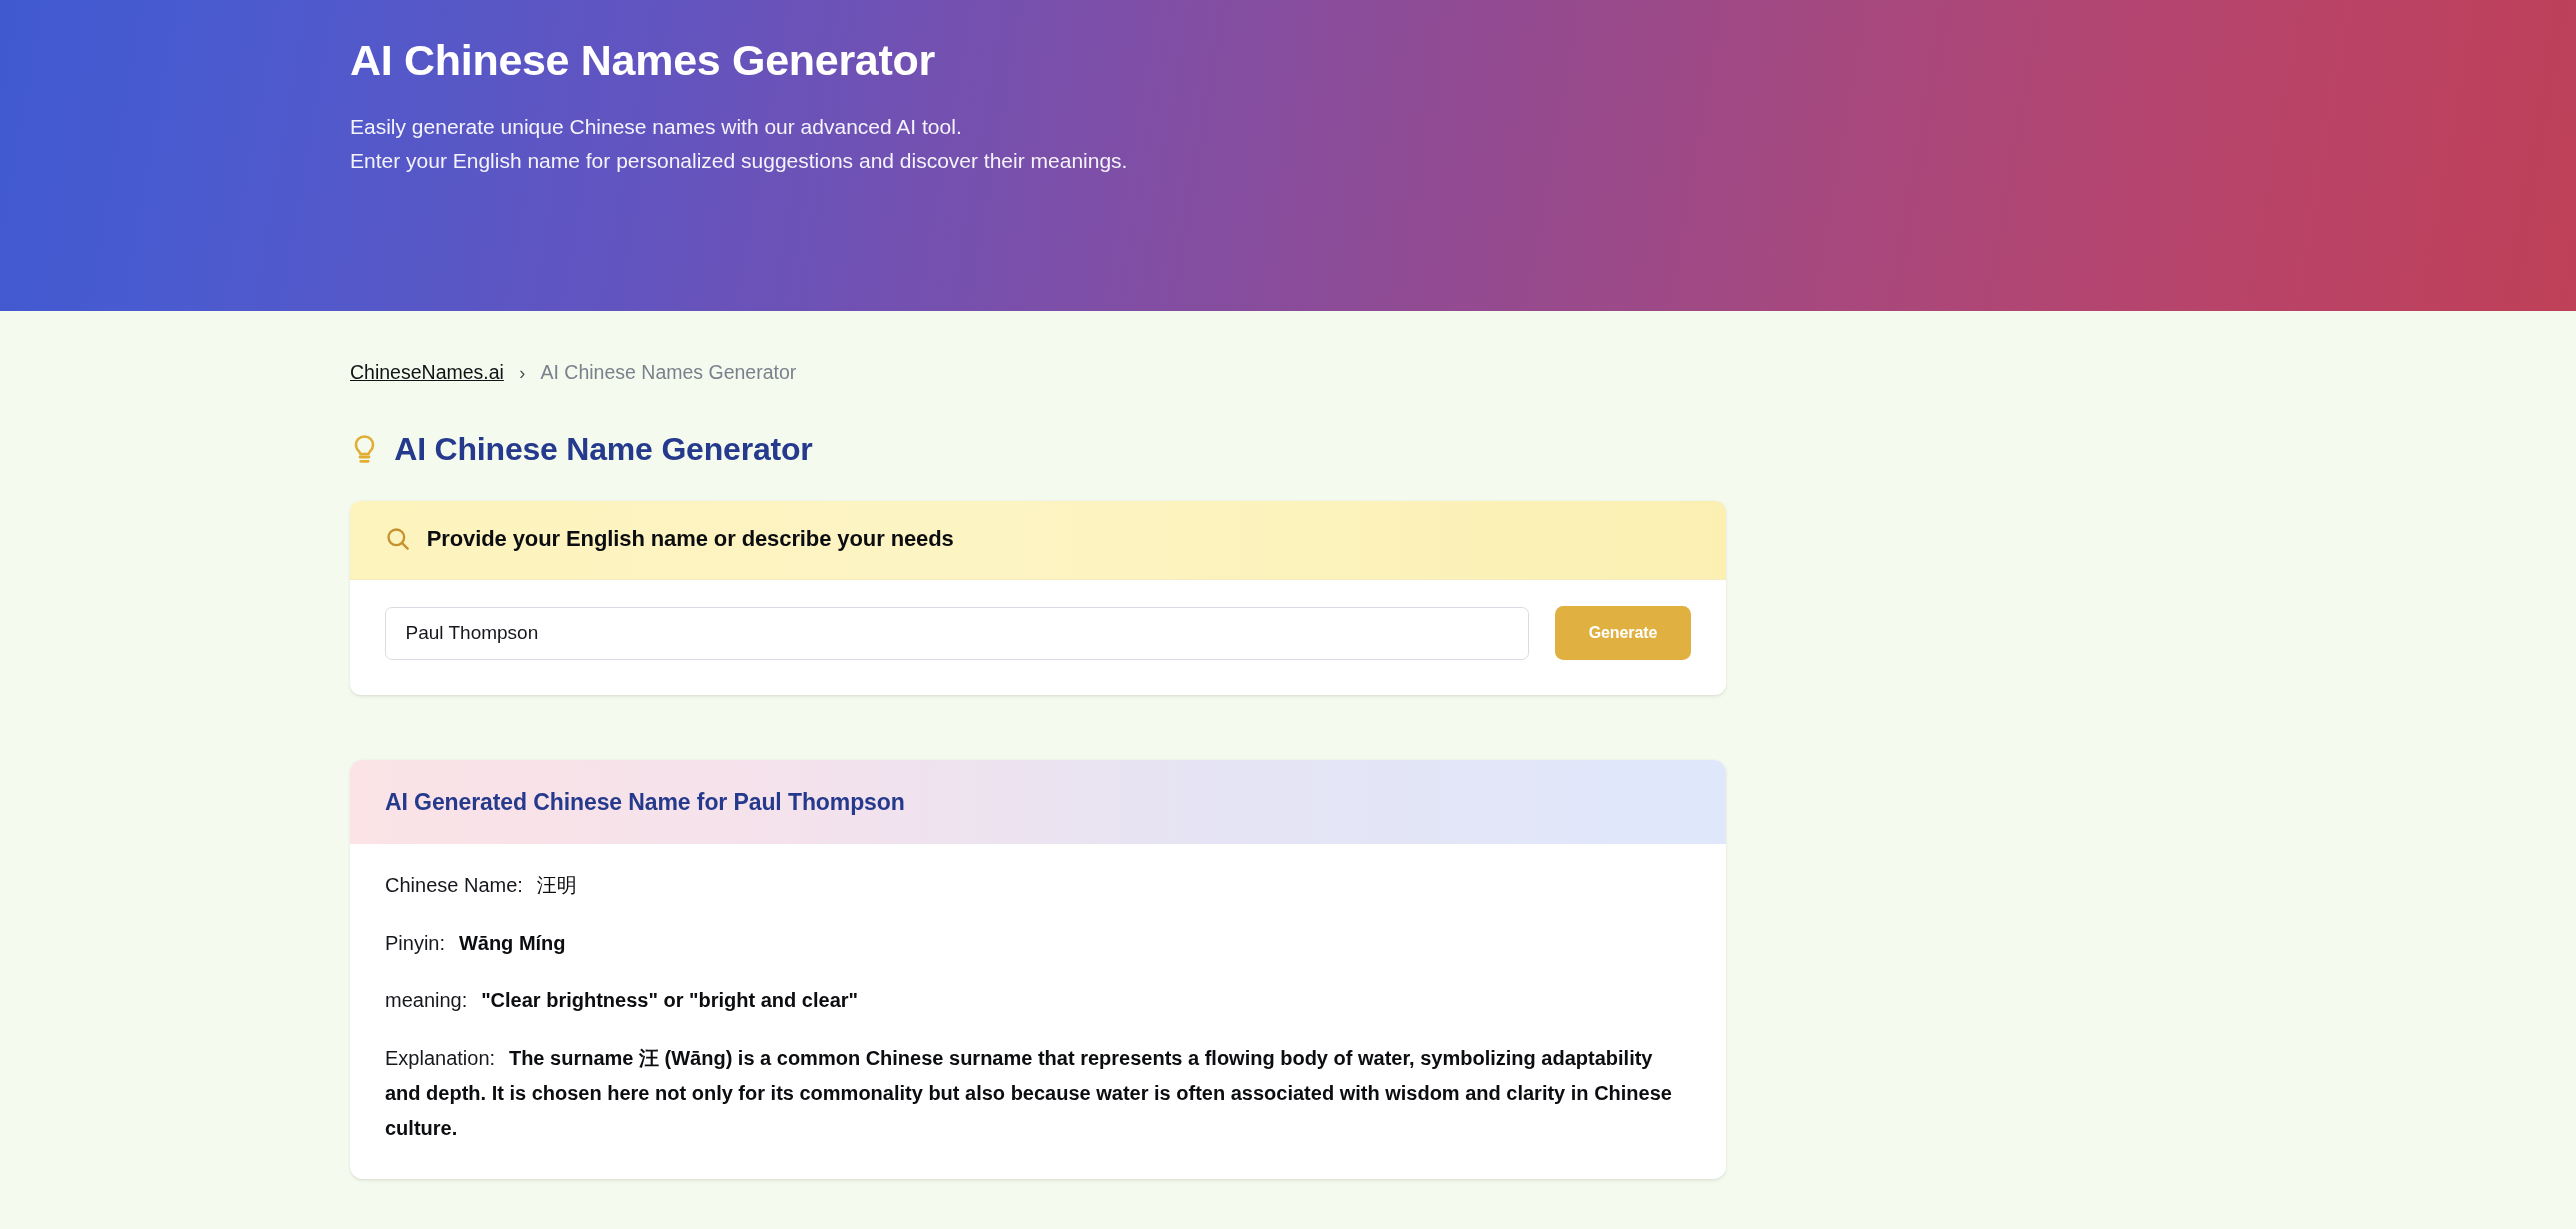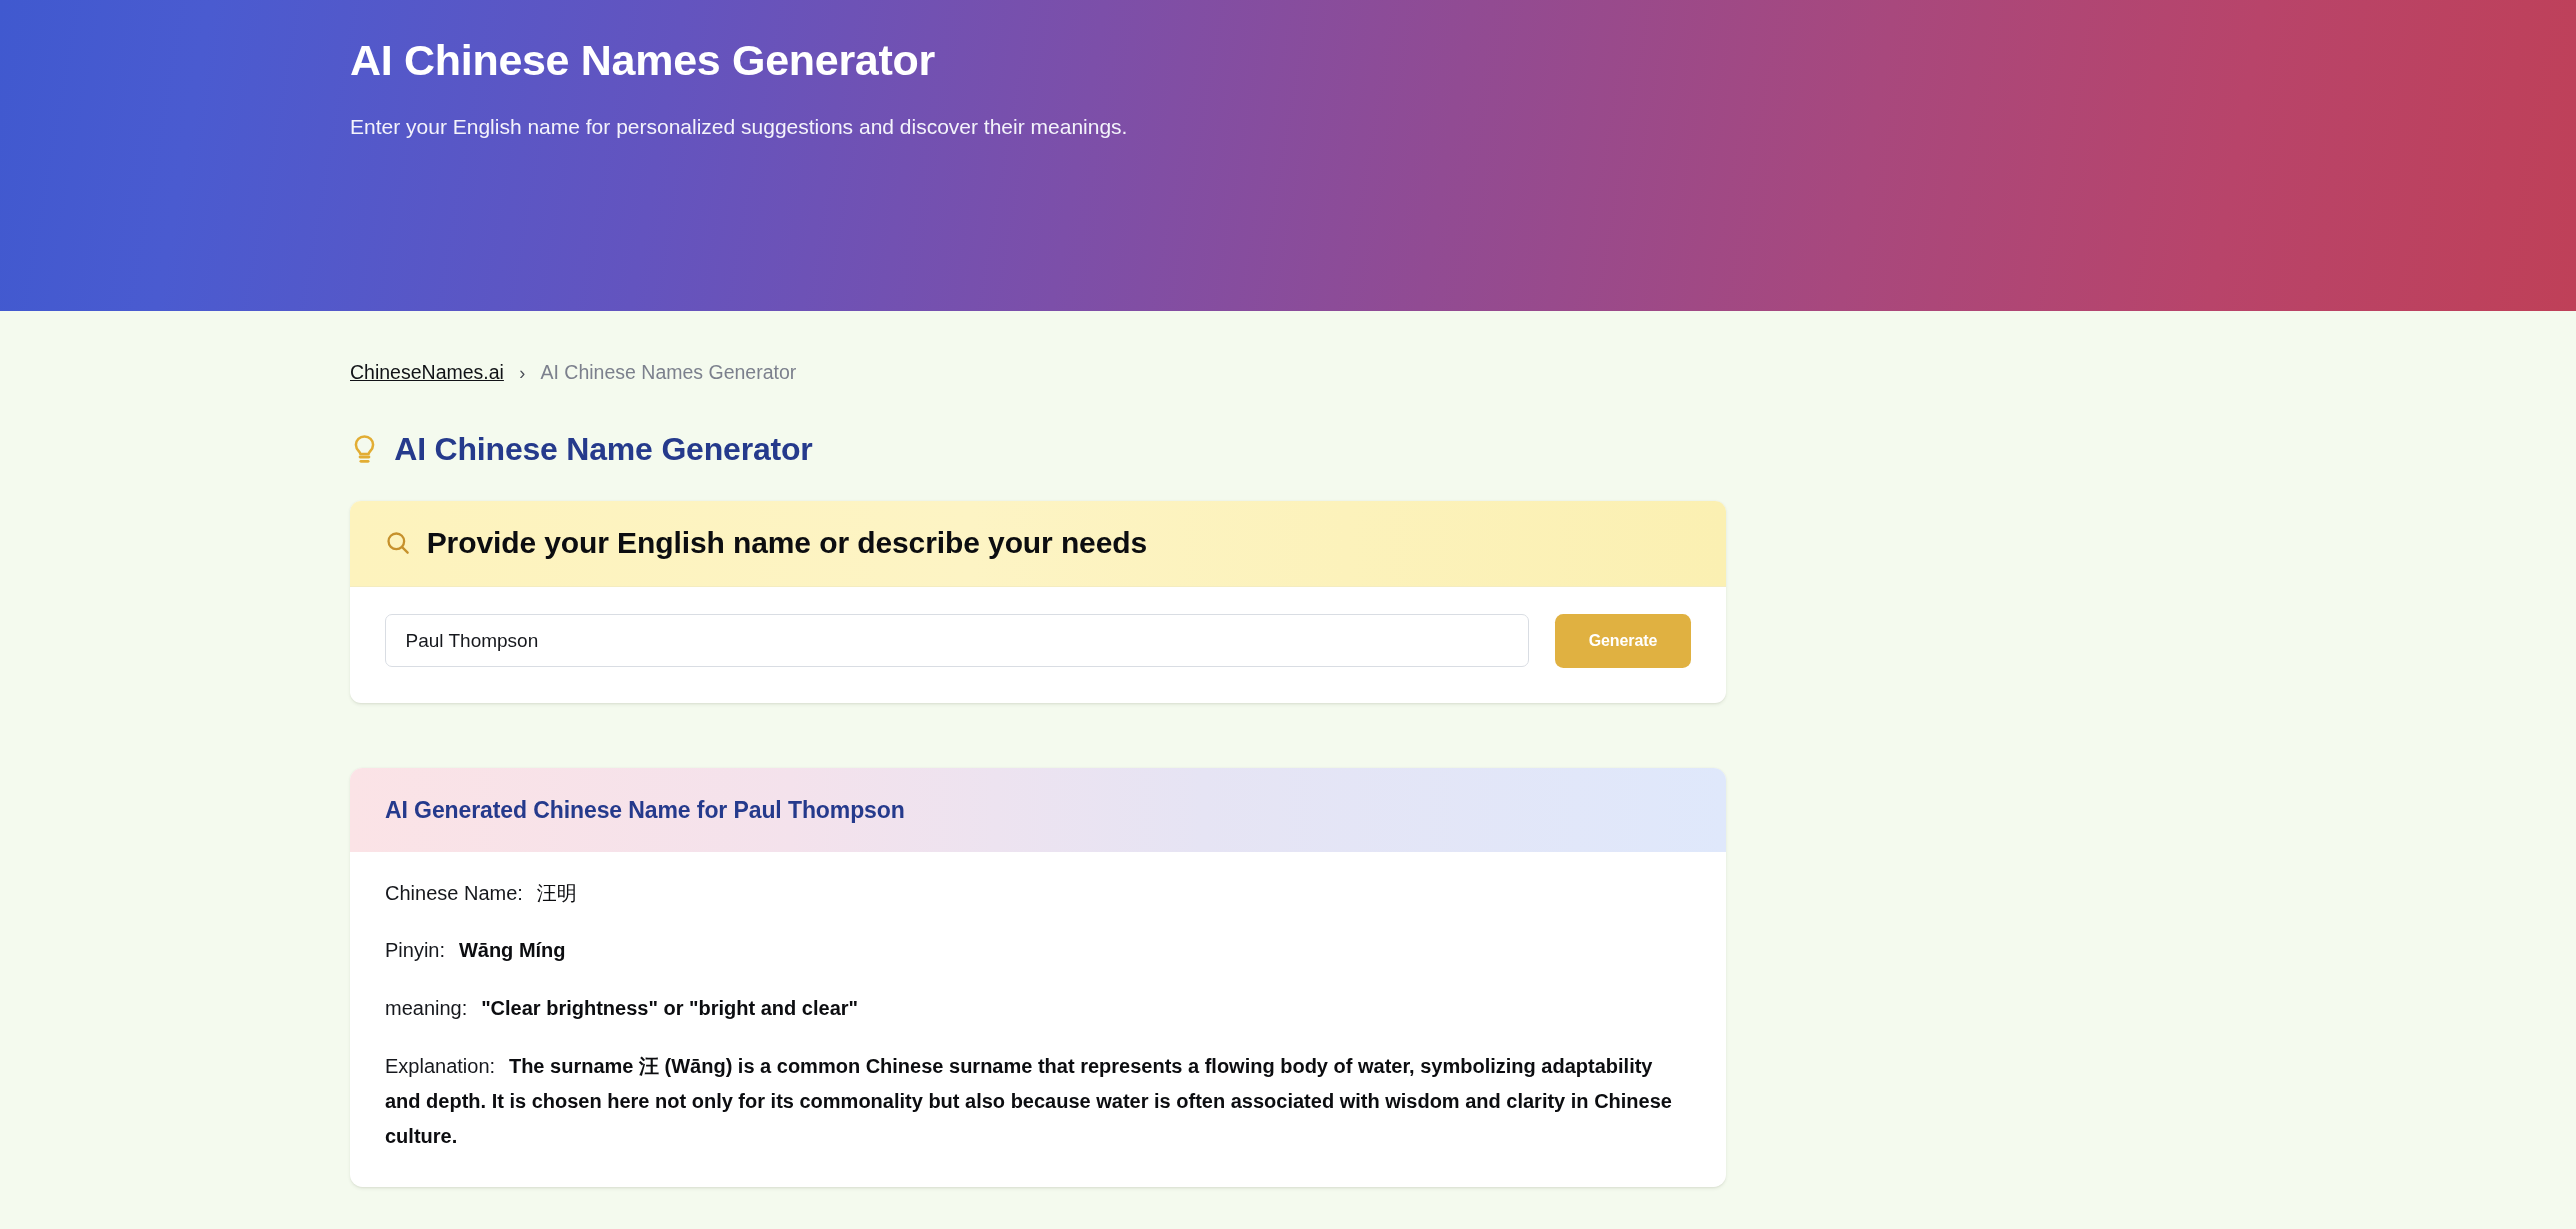--- a/index.html
+++ b/index.html
@@ -94,21 +94,21 @@
   .search-head {
     background: linear-gradient(90deg, #fdf3bd 0%, #fdf4c4 45%, #fbf0b2 100%);
     padding: 25px 35px 26.4px 35px;
     display: flex;
     align-items: center;
     gap: 15.3px;
     border-bottom: 0.7px solid #f4ecc0;
   }
   .search-icon { width: 26.4px; height: 26.4px; display:block; flex:0 0 auto; }
   .search-head-text {
-    font-size: 30px;
+    font-size: 22px;
     font-weight: 700;
     color: #0c0d10;
     letter-spacing: -0.1px;
   }
   .search-body {
     padding: 26.4px 35px 35px 35px;
     display: flex;
     align-items: center;
     gap: 26.4px;
   }
@@ -175,20 +175,21 @@
   .row-value.plain { font-weight: 400; }
   .result-row.explanation { line-height: 1.75; margin-bottom: 0; }
 </style>
 </head>
 <body>
 
 <header class="hero">
   <div class="hero-inner">
     <h1 class="hero-title">AI Chinese Names Generator</h1>
     <div class="hero-sub">
+      <span class="hero-sub-line">Easily generate unique Chinese names with our advanced AI tool.</span>
       <span class="hero-sub-line">Enter your English name for personalized suggestions and discover their meanings.</span>
     </div>
   </div>
 </header>
 
 <main class="page">
 
   <nav class="breadcrumb">
     <a class="crumb-home" href="#">ChineseNames.ai</a>
     <span class="crumb-sep">›</span>

